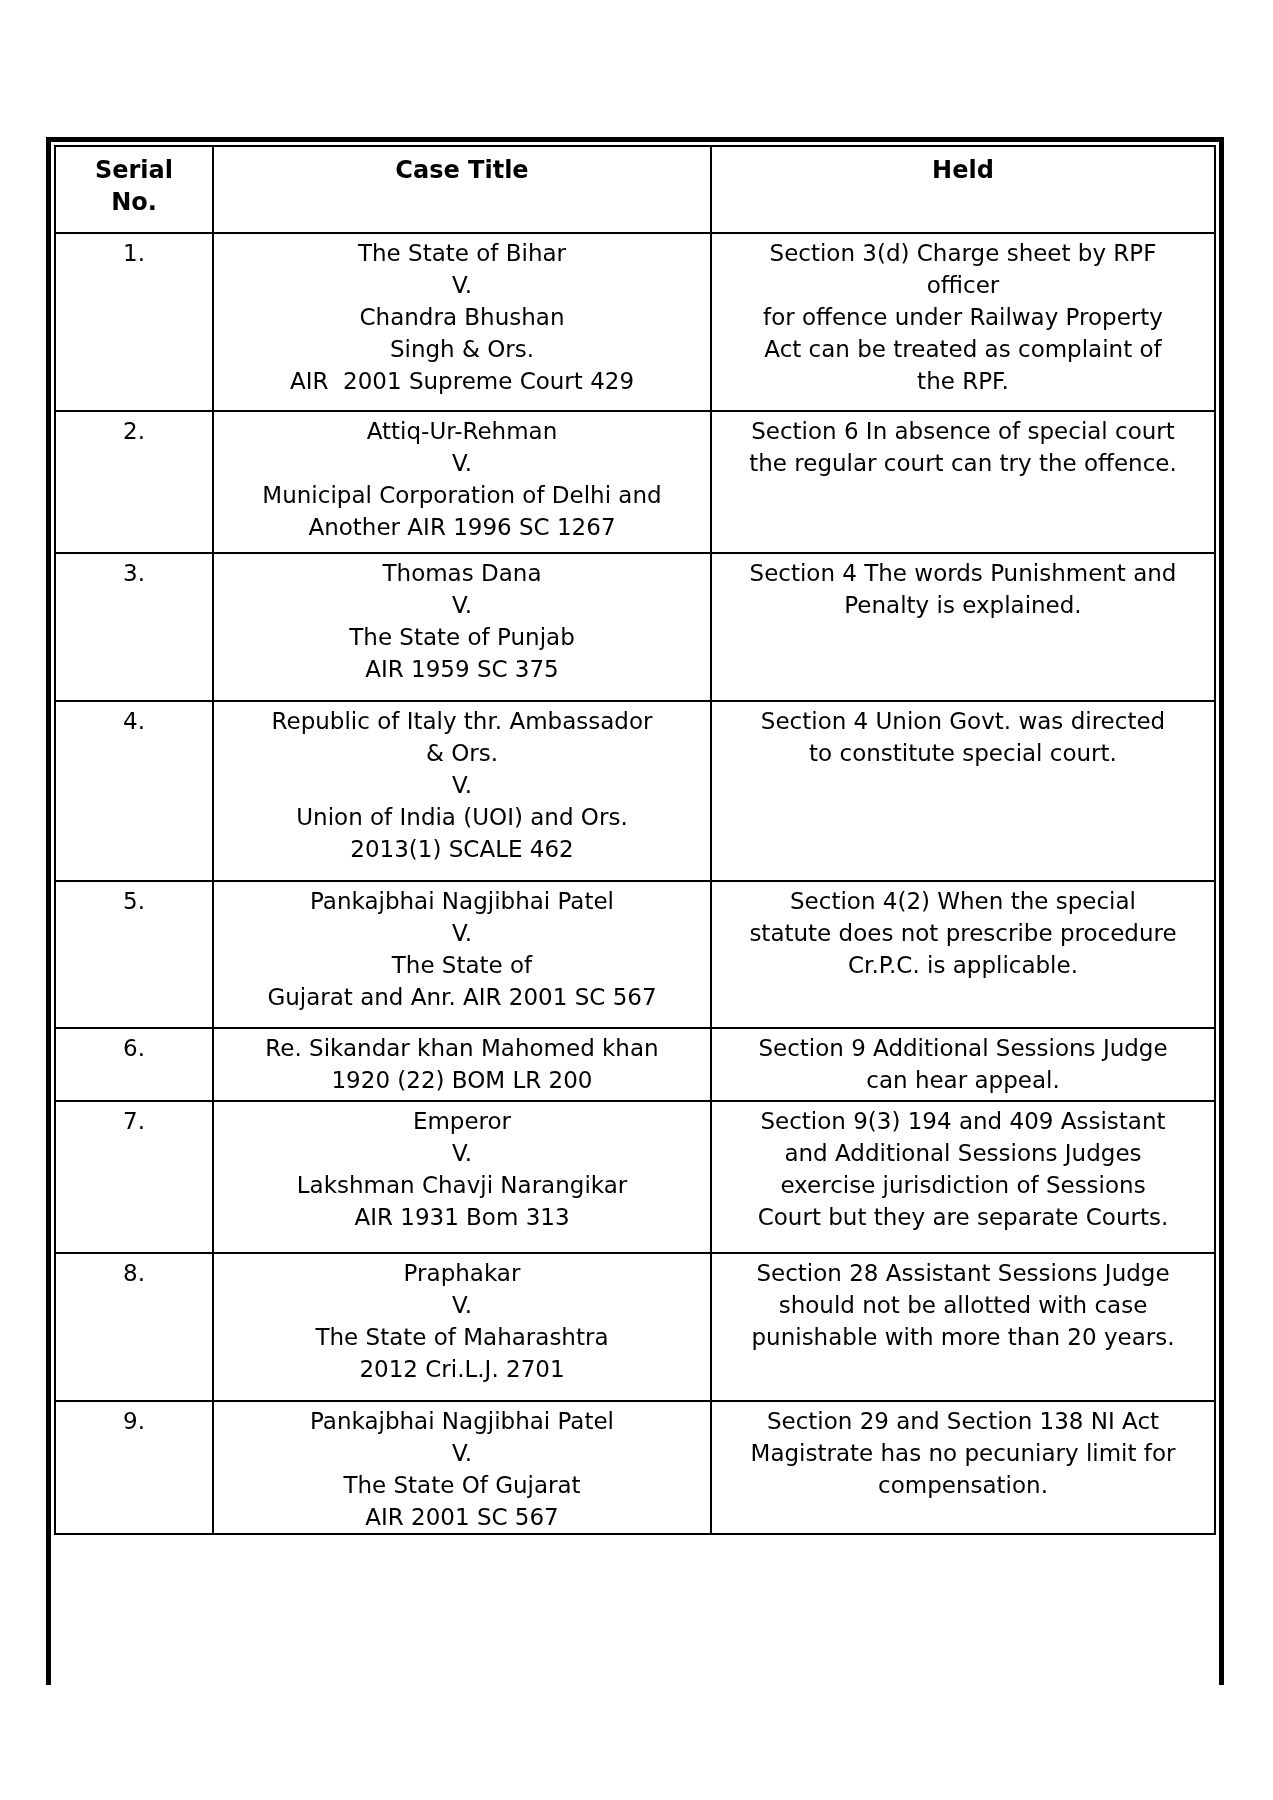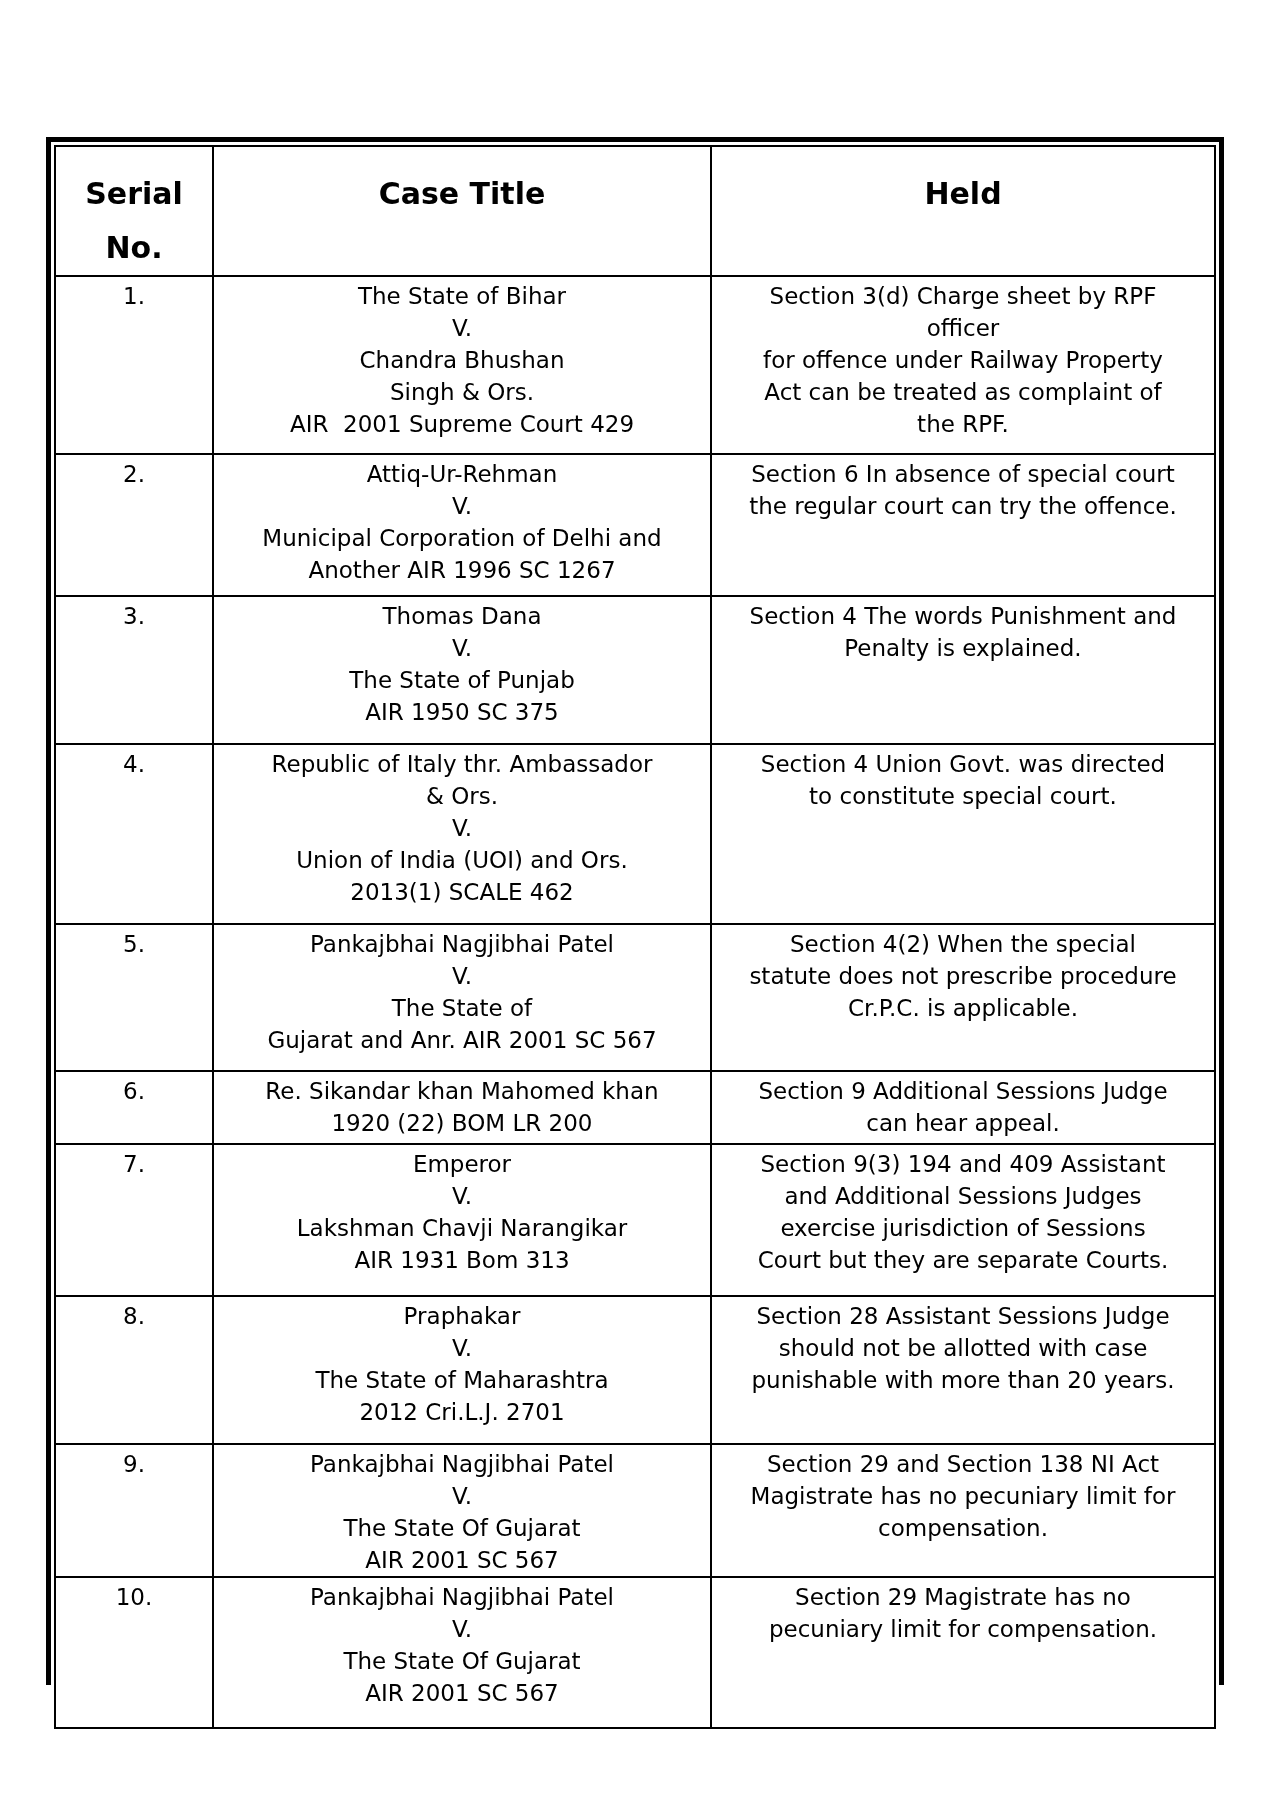--- a/index.html
+++ b/index.html
@@ -49,23 +49,23 @@
     text-align: center;
     white-space: pre-wrap;
     overflow: hidden;
     padding: 3px 6px 0 6px;
     font-size: 23px;
     line-height: 32px;
     font-weight: normal;
   }
   .case-table th {
     font-weight: bold;
-    font-size: 30px;
-    line-height: 54px;
-    padding-top: 20px;
+    font-size: 24px;
+    line-height: 32px;
+    padding-top: 7px;
   }
   tr.rh-hd > th { height: 87px; }
   tr.rh-0 > td { height: 178px; }
   tr.rh-1 > td { height: 142px; }
   tr.rh-2 > td { height: 148px; }
   tr.rh-3 > td { height: 180px; }
   tr.rh-4 > td { height: 147px; }
   tr.rh-5 > td { height: 73px;  }
   tr.rh-6 > td { height: 152px; }
   tr.rh-7 > td { height: 148px; }
@@ -121,21 +121,21 @@
 Municipal Corporation of Delhi and
 Another AIR 1996 SC 1267</td>
           <td>Section 6 In absence of special court
 the regular court can try the offence.</td>
         </tr>
         <tr class="rh-2">
           <td>3.</td>
           <td>Thomas Dana
 V.
 The State of Punjab
-AIR 1950 SC 375</td>
+AIR 1959 SC 375</td>
           <td>Section 4 The words Punishment and
 Penalty is explained.</td>
         </tr>
         <tr class="rh-3">
           <td>4.</td>
           <td>Republic of Italy thr. Ambassador
 &amp; Ors.
 V.
 Union of India (UOI) and Ors.
 2013(1) SCALE 462</td>
@@ -183,26 +183,17 @@
         <tr class="rh-8">
           <td>9.</td>
           <td>Pankajbhai Nagjibhai Patel
 V.
 The State Of Gujarat
 AIR 2001 SC 567</td>
           <td>Section 29 and Section 138 NI Act
 Magistrate has no pecuniary limit for
 compensation.</td>
         </tr>
-        <tr class="rh-9">
-          <td>10.</td>
-          <td>Pankajbhai Nagjibhai Patel
-V.
-The State Of Gujarat
-AIR 2001 SC 567</td>
-          <td>Section 29 Magistrate has no
-pecuniary limit for compensation.</td>
-        </tr>
       </tbody>
     </table>
   </div>
   <div class="bottom-gap-patch"></div>
 </div>
 
 </body></html>

